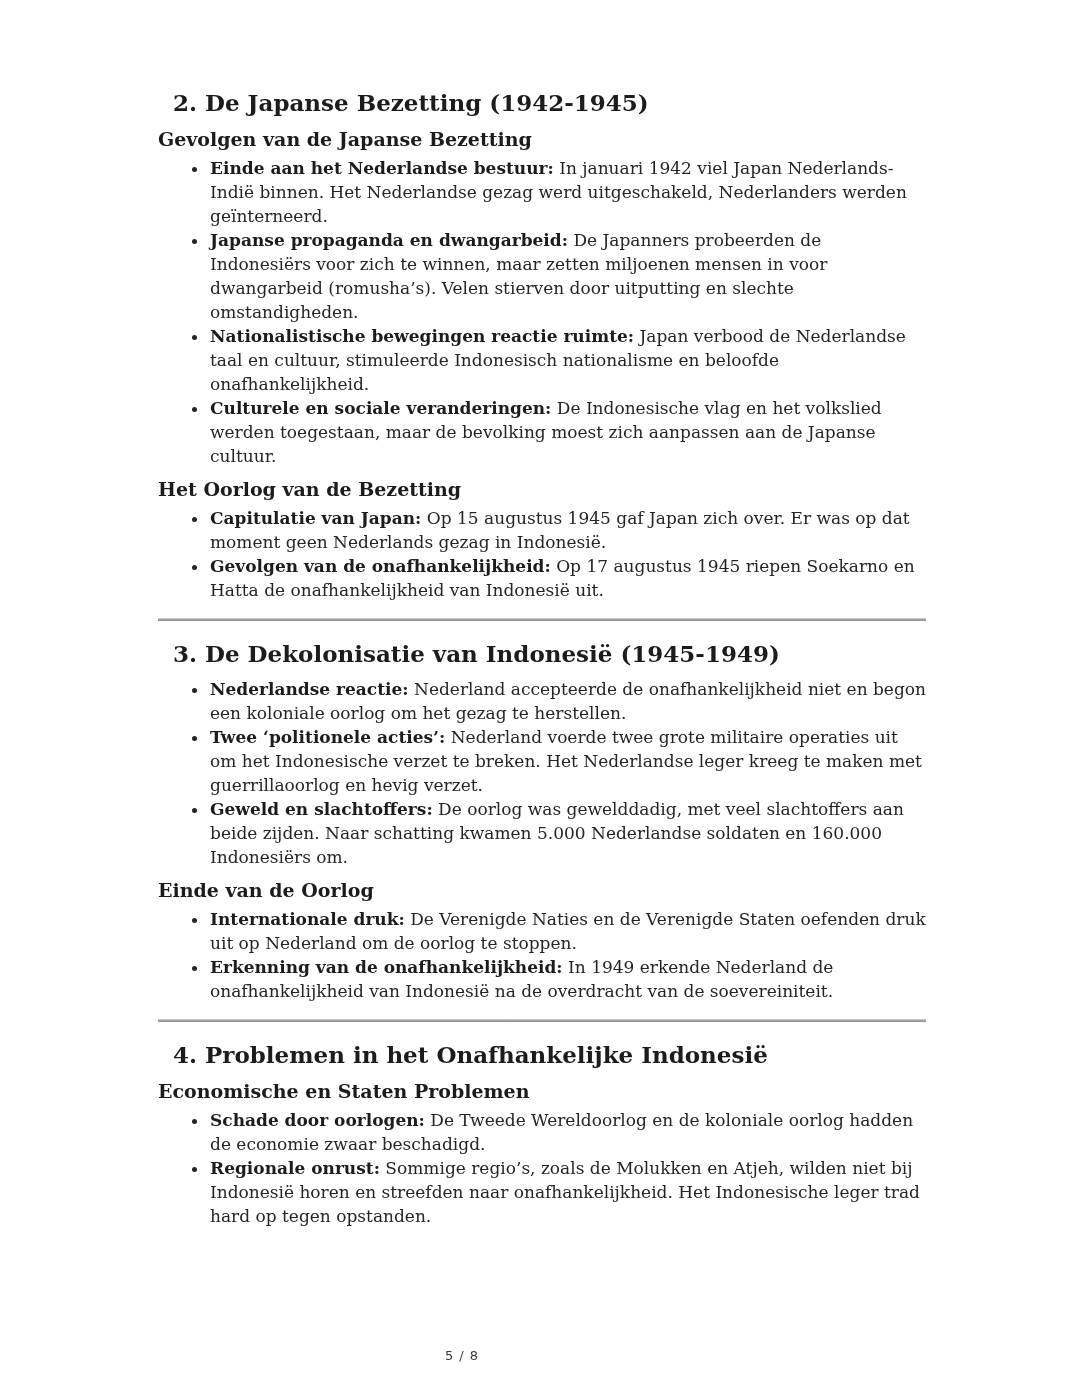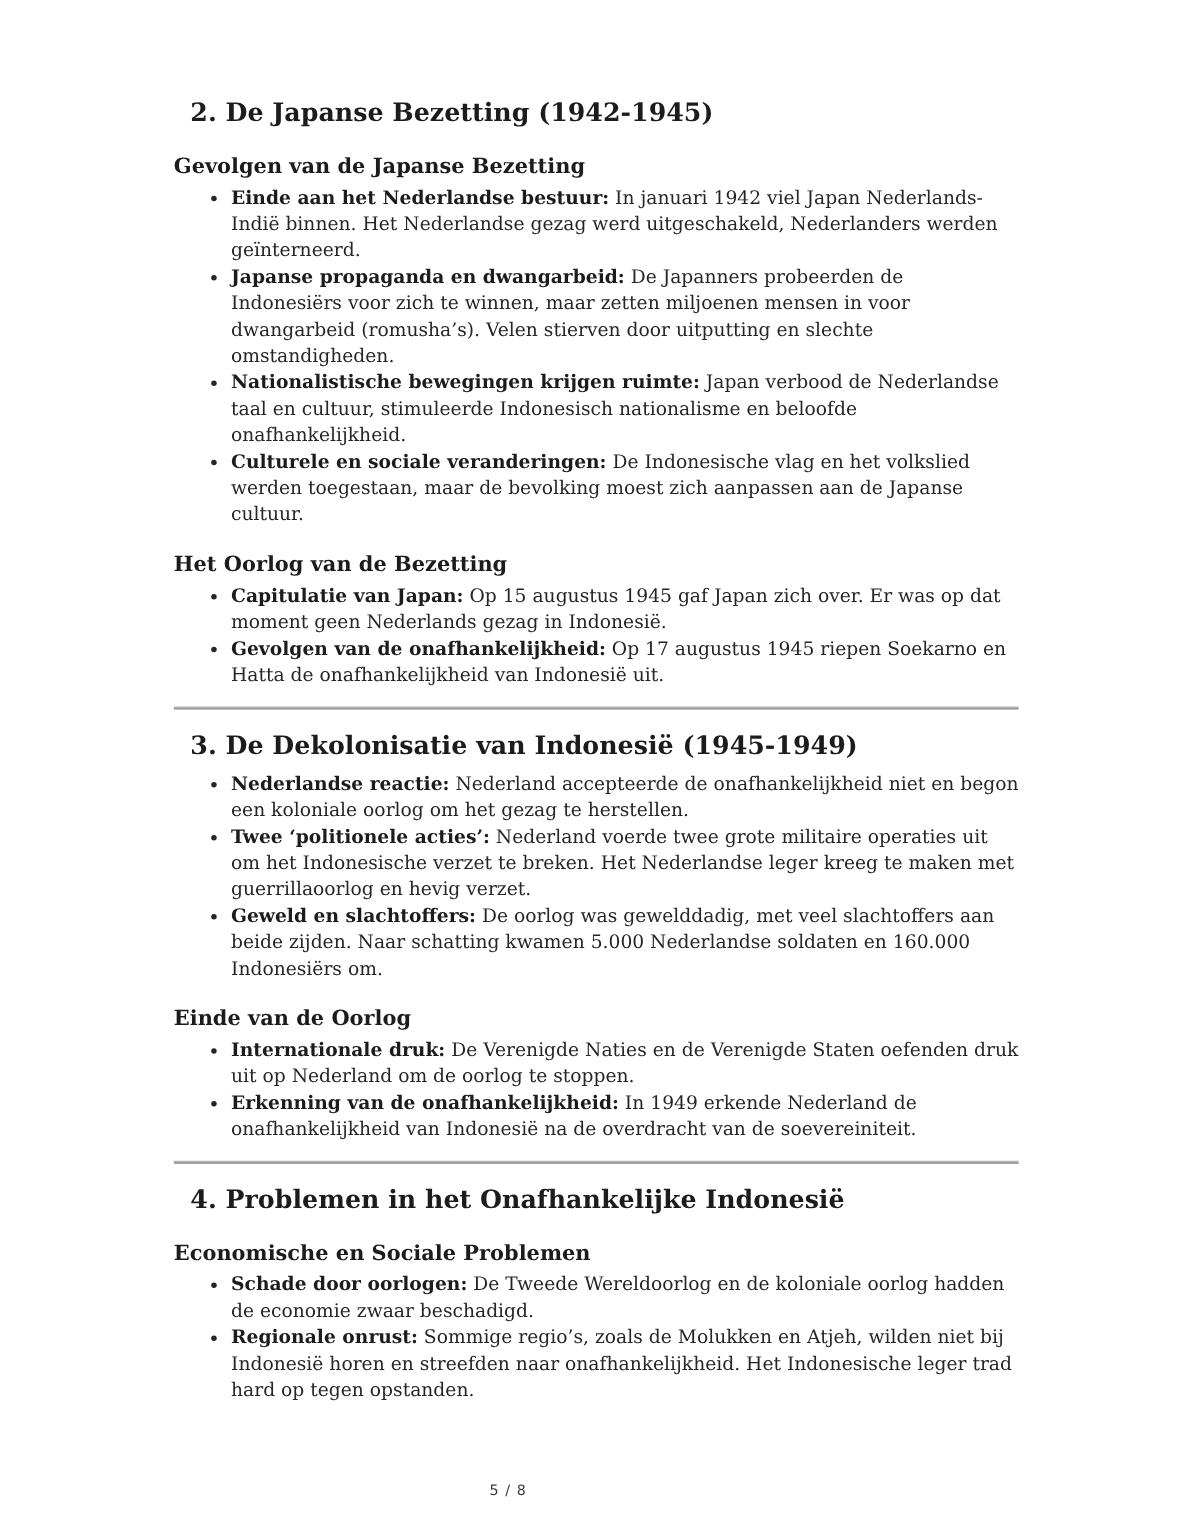--- a/index.html
+++ b/index.html
@@ -25,21 +25,21 @@
     font-size: 23px;
     line-height: 30px;
     font-weight: 700;
     margin: 0 0 8px 15px;
     color: #1c1c1c;
   }
   h3.subsection-title {
     font-size: 19px;
     line-height: 26px;
     font-weight: 700;
-    margin: 20px 0 4px 0;
+    margin: 8px 0 4px 0;
     color: #1c1c1c;
   }
   ul.bullet-list {
     margin: 0;
     padding: 0 0 0 50px;
     list-style: disc;
   }
   li.bullet-item {
     font-size: 17px;
     line-height: 24px;
@@ -79,21 +79,21 @@
 
 <main class="content">
 
   <section>
     <h2 class="section-title">2. De Japanse Bezetting (1942-1945)</h2>
 
     <h3 class="subsection-title">Gevolgen van de Japanse Bezetting</h3>
     <ul class="bullet-list">
       <li class="bullet-item"><span class="bullet-label">Einde aan het Nederlandse bestuur:</span> <span>In januari 1942 viel Japan Nederlands-Indië binnen. Het Nederlandse gezag werd uitgeschakeld, Nederlanders werden geïnterneerd.</span></li>
       <li class="bullet-item"><span class="bullet-label">Japanse propaganda en dwangarbeid:</span> <span>De Japanners probeerden de Indonesiërs voor zich te winnen, maar zetten miljoenen mensen in voor dwangarbeid (romusha’s). Velen stierven door uitputting en slechte omstandigheden.</span></li>
-      <li class="bullet-item"><span class="bullet-label">Nationalistische bewegingen krijgen ruimte:</span> <span>Japan verbood de Nederlandse taal en cultuur, stimuleerde Indonesisch nationalisme en beloofde onafhankelijkheid.</span></li>
+      <li class="bullet-item"><span class="bullet-label">Nationalistische bewegingen reactie ruimte:</span> <span>Japan verbood de Nederlandse taal en cultuur, stimuleerde Indonesisch nationalisme en beloofde onafhankelijkheid.</span></li>
       <li class="bullet-item"><span class="bullet-label">Culturele en sociale veranderingen:</span> <span>De Indonesische vlag en het volkslied werden toegestaan, maar de bevolking moest zich aanpassen aan de Japanse cultuur.</span></li>
     </ul>
 
     <h3 class="subsection-title">Het Oorlog van de Bezetting</h3>
     <ul class="bullet-list">
       <li class="bullet-item"><span class="bullet-label">Capitulatie van Japan:</span> <span>Op 15 augustus 1945 gaf Japan zich over. Er was op dat moment geen Nederlands gezag in Indonesië.</span></li>
       <li class="bullet-item"><span class="bullet-label">Gevolgen van de onafhankelijkheid:</span> <span>Op 17 augustus 1945 riepen Soekarno en Hatta de onafhankelijkheid van Indonesië uit.</span></li>
     </ul>
   </section>
 
@@ -113,21 +113,21 @@
       <li class="bullet-item"><span class="bullet-label">Internationale druk:</span> <span>De Verenigde Naties en de Verenigde Staten oefenden druk uit op Nederland om de oorlog te stoppen.</span></li>
       <li class="bullet-item"><span class="bullet-label">Erkenning van de onafhankelijkheid:</span> <span>In 1949 erkende Nederland de onafhankelijkheid van Indonesië na de overdracht van de soevereiniteit.</span></li>
     </ul>
   </section>
 
   <hr class="section-divider">
 
   <section>
     <h2 class="section-title">4. Problemen in het Onafhankelijke Indonesië</h2>
 
-    <h3 class="subsection-title">Economische en Sociale Problemen</h3>
+    <h3 class="subsection-title">Economische en Staten Problemen</h3>
     <ul class="bullet-list">
       <li class="bullet-item"><span class="bullet-label">Schade door oorlogen:</span> <span>De Tweede Wereldoorlog en de koloniale oorlog hadden de economie zwaar beschadigd.</span></li>
       <li class="bullet-item"><span class="bullet-label">Regionale onrust:</span> <span>Sommige regio’s, zoals de Molukken en Atjeh, wilden niet bij Indonesië horen en streefden naar onafhankelijkheid. Het Indonesische leger trad hard op tegen opstanden.</span></li>
     </ul>
   </section>
 
 </main>
 
 <div class="page-footer">5 / 8</div>
 

